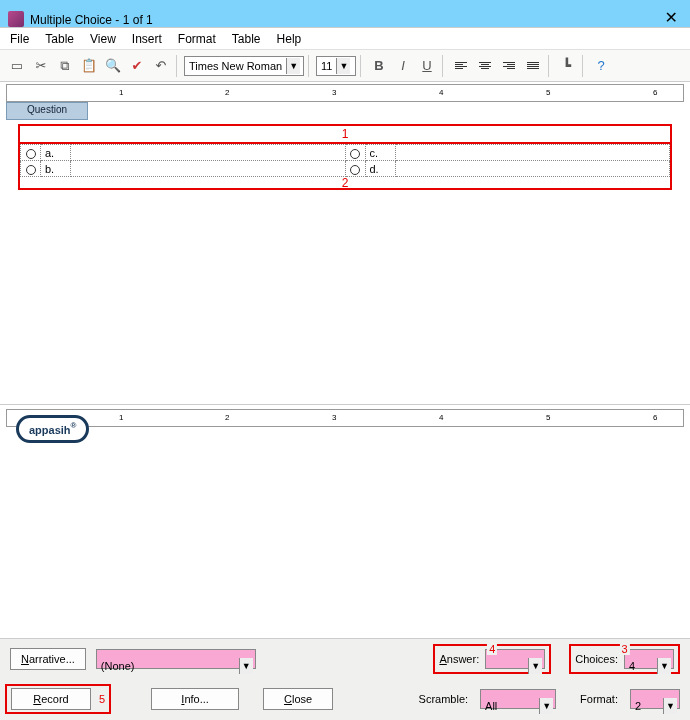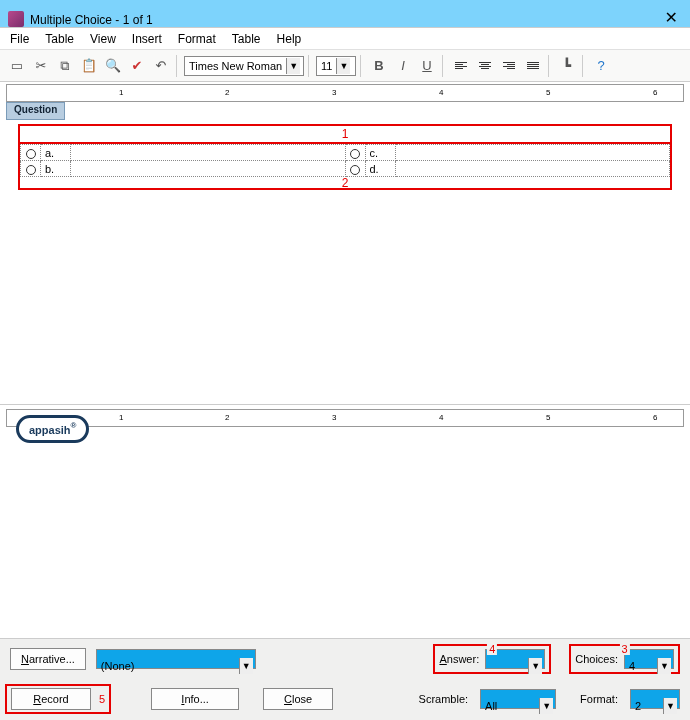--- a/index.html
+++ b/index.html
@@ -13,21 +13,21 @@
 .toolbar{height:32px;display:flex;align-items:center;gap:2px;padding:0 6px;background:#f9f9f8;border-bottom:1px solid #ccc}
 .tb-btn{width:22px;height:22px;display:flex;align-items:center;justify-content:center;border:1px solid transparent;cursor:pointer;font-size:13px;color:#555}
 .tb-sep{width:4px;height:22px;border-left:1px solid #ccc;margin:0 2px}
 .combo{height:20px;border:1px solid #888;background:#fff;display:flex;align-items:center;padding:0 2px 0 4px;cursor:pointer}
 .combo .arr{width:14px;height:16px;background:#eee;border-left:1px solid #888;text-align:center;font-size:9px;line-height:16px;margin-left:4px}
 .font-combo{width:120px}
 .size-combo{width:40px}
 .ruler{height:18px;background:#fff;border:1px solid #999;margin:2px 6px 0 6px;position:relative;font-size:8px;display:flex;align-items:center}
 .ruler .lab{position:absolute;top:3px;font-size:8px}
 .tab-strip{height:18px;background:#fff;display:flex;padding-left:6px}
-.tab{background:#b8cde0;border:1px solid #7a9bb8;padding:1px 7px;font-size:10px;font-weight:bold;color:#123}
+.tab{background:#b8cde0;border:1px solid #7a9bb8;padding:1px 20px;font-size:10px;font-weight:normal;color:#123}
 .doc-area{padding:4px 18px;background:#fff;position:relative}
 .red-box{border:2px solid #e60000;position:relative}
 .q-box{height:20px}
 .q-num{position:absolute;left:50%;transform:translateX(-50%);top:1px;font-size:12px;color:#e60000}
 .mc-box{height:48px;margin-top:-2px}
 .mc-num{position:absolute;left:50%;transform:translateX(-50%);bottom:-2px;font-size:12px;color:#e60000}
 .mc-table{width:100%;border-collapse:collapse}
 .mc-table td{border:1px dotted #888;height:16px;padding:0 4px;font-size:11px}
 .mc-table .radio{width:20px;text-align:center}
 .mc-table .letter{width:30px}
@@ -35,21 +35,21 @@
 .whitespace{height:210px}
 .second-ruler-wrap{border-top:1px solid #ccc;padding-top:2px;position:relative}
 .logo{position:absolute;left:16px;top:10px;background:#fff;border:3px solid #1a3a5c;border-radius:16px;padding:3px 10px;font-weight:bold;font-size:14px;color:#1a3a5c;z-index:2}
 .logo sup{font-size:8px}
 .bottom-area{position:absolute;left:0;right:0;bottom:0;height:82px;border-top:1px solid #ccc;background:#f0f0ef}
 .bottom-row{display:flex;align-items:center;height:40px;padding:0 10px;gap:10px}
 .btn{border:1px solid #888;background:#fdfdfd;padding:2px 10px;height:22px;cursor:pointer;font-size:11px}
 .btn .u{text-decoration:underline}
 .lbl{font-size:11px;margin-right:2px}
 .lbl .u{text-decoration:underline}
-.sel{border:1px solid #888;background:#0ea5e9;height:20px;display:flex;align-items:center;padding:13px 2px 0 4px;cursor:pointer}
+.sel{border:1px solid #888;background:#f9a8d4;height:20px;display:flex;align-items:center;padding:13px 2px 0 4px;cursor:pointer}
 .sel .arr{width:14px;height:16px;background:#eee;border-left:1px solid #888;text-align:center;font-size:9px;line-height:16px;margin-left:auto}
 .hl{border:2px solid #e60000;padding:1px 4px;margin-left:-5px;display:flex;align-items:center;gap:4px;position:relative;min-height:30px}
 .hl-num{position:absolute;top:-3px;left:50%;transform:translateX(-50%);font-size:11px;color:#e60000;background:#f0f0ef;padding:0 2px}
 .bold{font-weight:bold}
 .ital{font-style:italic}
 .under{text-decoration:underline}
 .align-ico{display:inline-block;width:12px;height:10px}
 .align-ico i{display:block;height:1px;background:#333;margin:1px 0}
 </style>
 </head>

